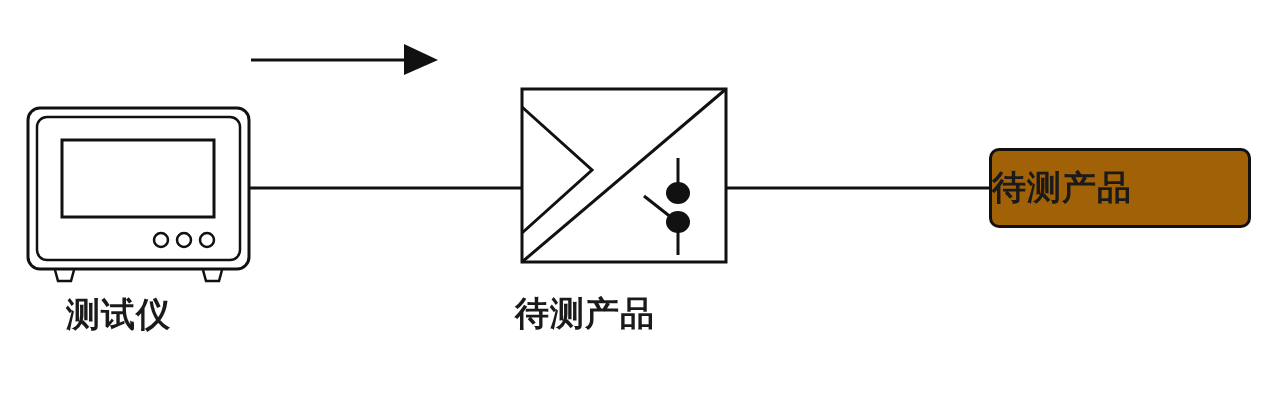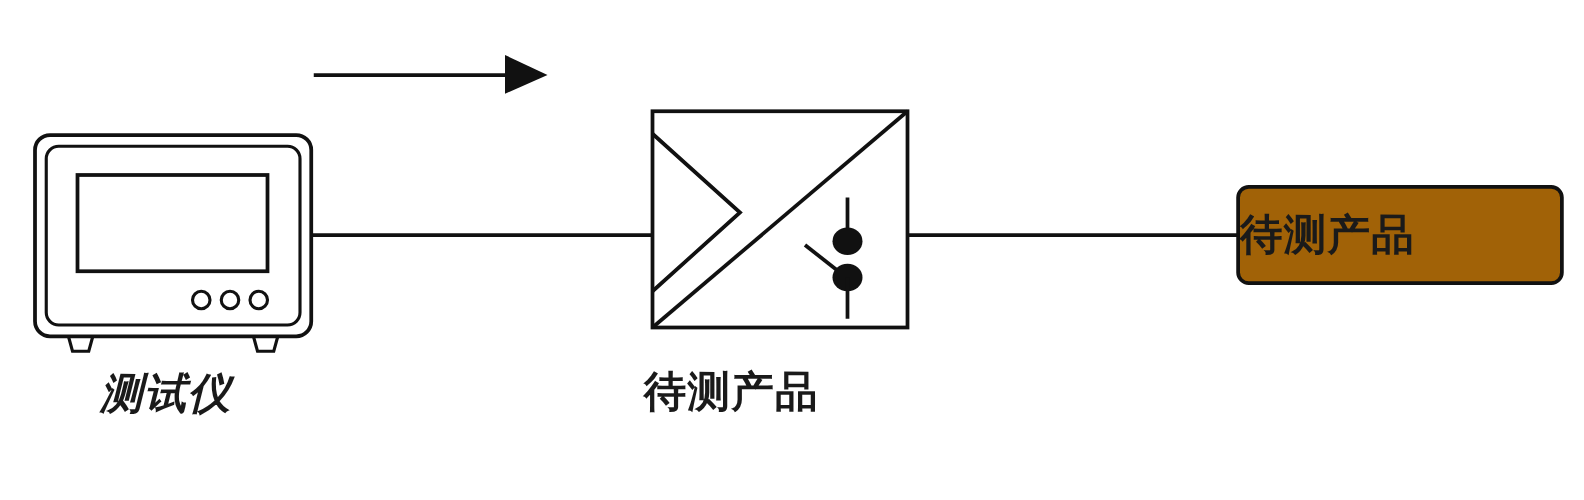--- a/index.html
+++ b/index.html
@@ -45,19 +45,19 @@
     <line x1="678" y1="158" x2="678" y2="196" stroke="#111" stroke-width="3"></line>
     <ellipse cx="678" cy="193" rx="12" ry="11" fill="#111"></ellipse>
     <line x1="644" y1="196" x2="672" y2="218" stroke="#111" stroke-width="3"></line>
     <ellipse cx="678" cy="222" rx="12" ry="11" fill="#111"></ellipse>
     <line x1="678" y1="222" x2="678" y2="255" stroke="#111" stroke-width="3"></line>
   </g>
 
   <line x1="726" y1="188" x2="990" y2="188" stroke="#111" stroke-width="3"></line>
 </svg>
 
-<div class="label" style="left:80px; top:292px;font-style:italic;">测试仪</div>
+<div class="label" style="left:66px; top:292px;">测试仪</div>
 
 <div class="label" style="left:515px; top:291px;">待测产品</div>
 
 <div class="product-box">
   <span class="product-text">待测产品</span>
 </div>
 
 </body></html>

